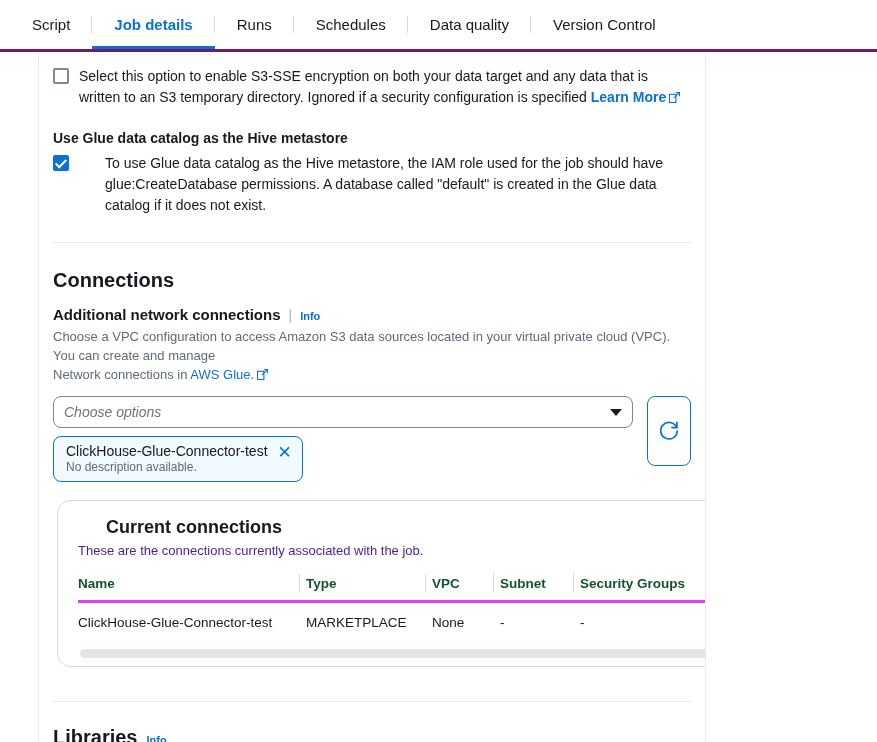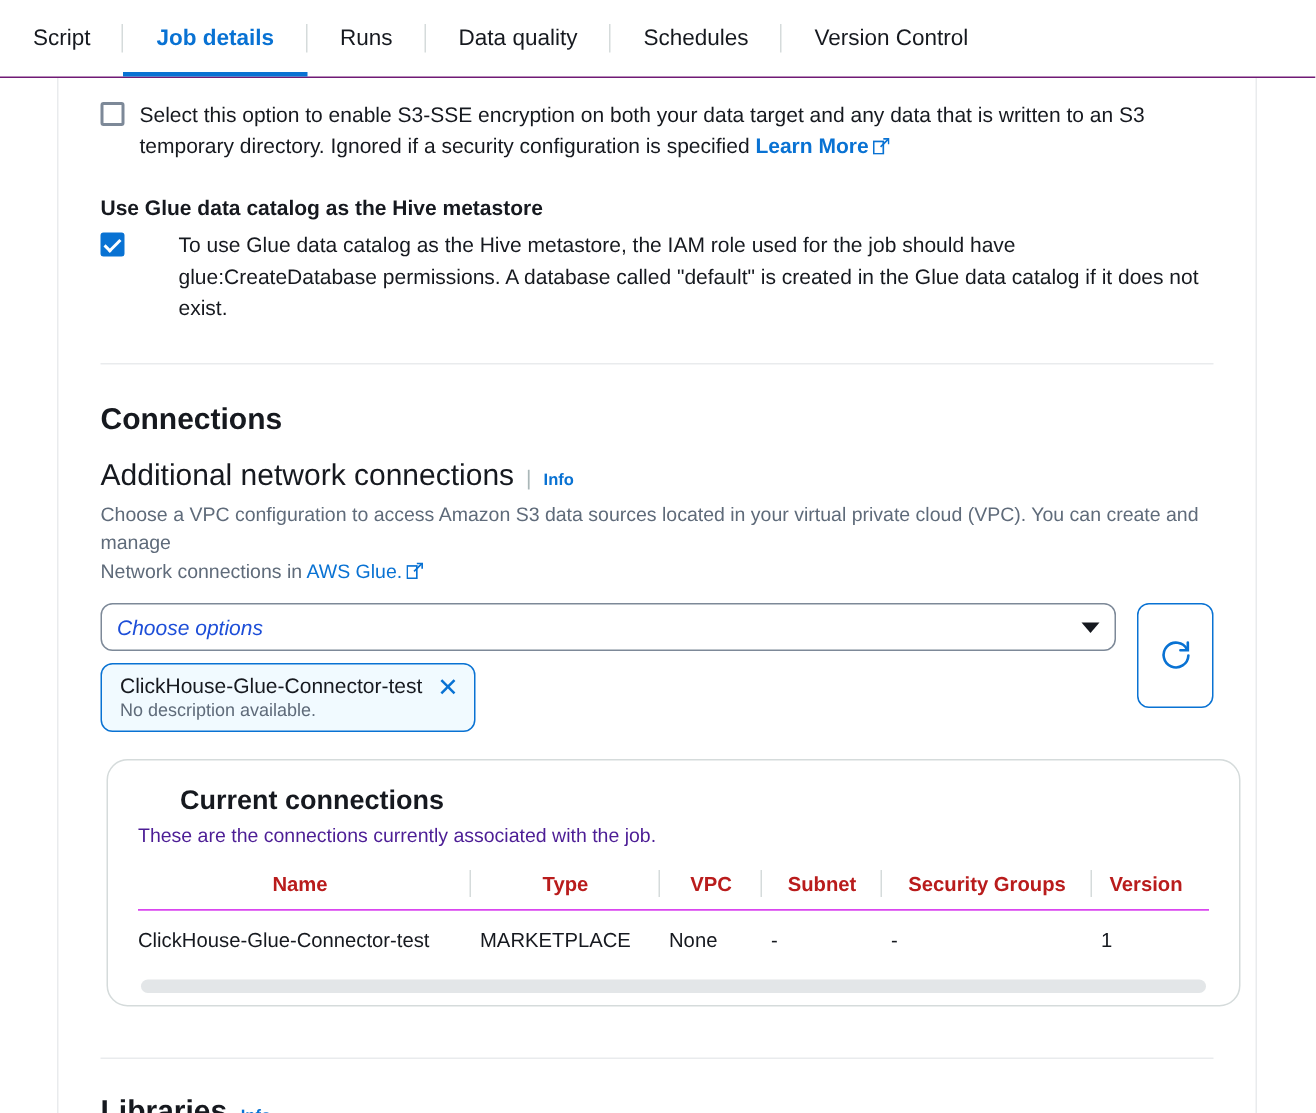--- a/index.html
+++ b/index.html
@@ -12,22 +12,23 @@
     color: #16191f;
     overflow: hidden;
   }
   #root { position: relative; width: 877px; height: 742px; background: #ffffff; }
 
   
   .tabbar {
     display: flex;
     align-items: stretch;
     height: 52px;
-    border-bottom: 1px solid #701a75;
-    background: #ffffff;
+    border-bottom: 3px solid #701a75;
+    background: #ffffff;
+    padding-left: 10px;
   }
   .tab {
     display: flex;
     align-items: center;
     padding: 0 22px;
     font-size: 15px;
     color: #16191f;
     cursor: pointer;
     position: relative;
     white-space: nowrap;
@@ -44,26 +45,26 @@
     color: #0972d3;
     font-weight: bold;
     box-shadow: inset 0 -3px 0 0 #0972d3;
   }
 
   
   .pane {
     position: absolute;
     left: 38px;
     top: 52px;
-    width: 800px;
+    width: 668px;
     height: 690px;
     border-left: 1px solid #e9ebed;
     border-right: 1px solid #e9ebed;
     background: #ffffff;
-    padding: 0 28px;
+    padding: 0 14px;
     overflow: hidden;
   }
 
   .row-check {
     display: flex;
     align-items: flex-start;
     gap: 10px;
     margin-top: 14px;
   }
   .cbox {
@@ -131,22 +132,22 @@
     color: #16191f;
   }
 
   .field-label-row {
     display: flex;
     align-items: baseline;
     gap: 8px;
     margin-top: 14px;
   }
   .field-label {
-    font-weight: normal;
-    font-size: 20px;
+    font-weight: bold;
+    font-size: 15px;
   }
   .vsep { color: #aab7b8; }
   .info-link {
     color: #0972d3;
     font-size: 11px;
     font-weight: bold;
     cursor: pointer;
   }
   .desc {
     color: #5f6b7a;
@@ -169,21 +170,21 @@
     border: 1px solid #7d8998;
     border-radius: 8px;
     background: #ffffff;
     display: flex;
     align-items: center;
     padding: 0 10px;
     cursor: pointer;
   }
   .select .ph {
     flex: 1;
-    color: #1d4ed8;
+    color: #737373;
     font-style: italic;
     font-size: 14px;
   }
   .caret {
     width: 0; height: 0;
     border-left: 6px solid transparent;
     border-right: 6px solid transparent;
     border-top: 7px solid #16191f;
   }
   .token {
@@ -231,25 +232,25 @@
   }
   .conn-title { font-size: 18px; font-weight: bold; margin-left: 28px; }
   .conn-sub { font-size: 13px; color: #4c1d95; margin-top: 5px; }
   table.conn {
     width: 100%;
     border-collapse: collapse;
     margin-top: 12px;
     font-size: 13.5px;
   }
   table.conn th {
-    text-align: center;
-    font-weight: bold;
-    color: #b91c1c;
+    text-align: left;
+    font-weight: bold;
+    color: #14532d;
     padding: 6px 12px 9px 0;
-    border-bottom: 1px solid #d946ef;
+    border-bottom: 3px solid #d946ef;
     white-space: nowrap;
     position: relative;
   }
   table.conn th .colsep {
     position: absolute;
     right: 6px; top: 4px; bottom: 8px;
     width: 1px;
     background: #d5dbdb;
   }
   table.conn td {
@@ -284,25 +285,25 @@
     </div>
     <div class="tab active">
       <span>Job details</span>
       <span class="sep"></span>
     </div>
     <div class="tab">
       <span>Runs</span>
       <span class="sep"></span>
     </div>
     <div class="tab">
+      <span>Schedules</span>
+      <span class="sep"></span>
+    </div>
+    <div class="tab">
       <span>Data quality</span>
-      <span class="sep"></span>
-    </div>
-    <div class="tab">
-      <span>Schedules</span>
       <span class="sep"></span>
     </div>
     <div class="tab">
       <span>Version Control</span>
     </div>
   </div>
 
   <div class="pane">
 
     <div class="row-check">

